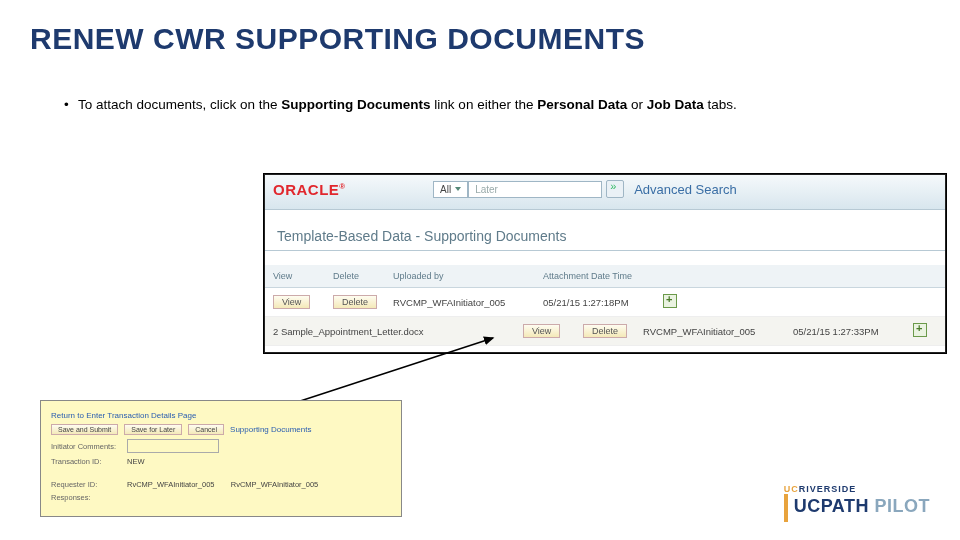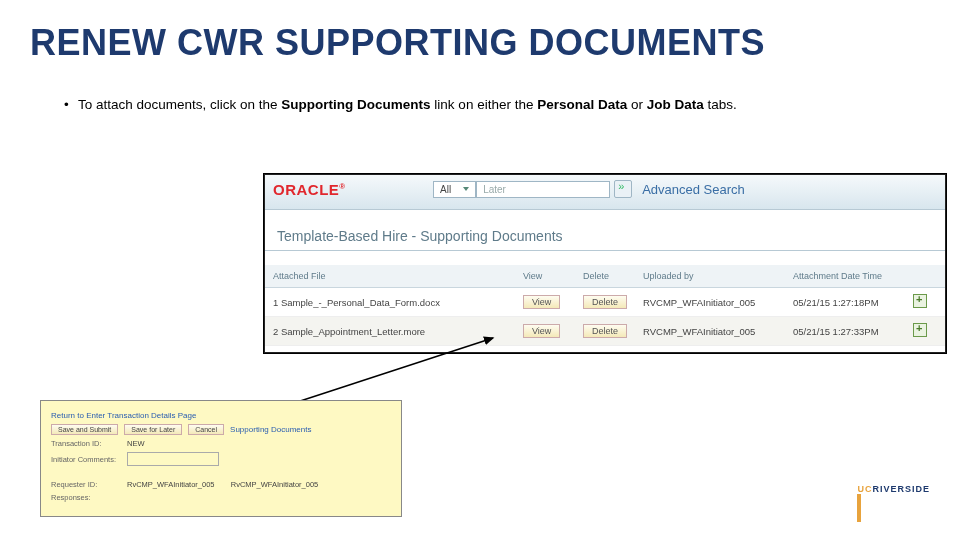--- a/index.html
+++ b/index.html
@@ -1,33 +1,33 @@
 <!DOCTYPE html>
 <html><head>
 <meta charset="utf-8">
 <style>
   html,body{margin:0;padding:0;width:960px;height:540px;font-family:Arial,Helvetica,sans-serif;background:#fff;color:#000;overflow:hidden}
   .slide{position:relative;width:960px;height:540px}
-  .title{position:absolute;left:30px;top:22px;font-size:36px;font-weight:700;color:#1e3a6e;letter-spacing:0.5px}
+  .title{position:absolute;left:30px;top:22px;font-size:30px;font-weight:700;color:#1e3a6e;letter-spacing:0.5px}
   .bullets{position:absolute;left:24px;top:80px;font-size:13.5px;line-height:1.6}
   .bullets li{margin-bottom:10px;list-style:none;position:relative;padding-left:14px}
   .bullets li::before{content:"•";position:absolute;left:0;top:0}
   .bold{font-weight:700}
   .plus-ico{display:inline-block;width:13px;height:13px;border:1px solid #6b9a4a;background:#eaf3e1;position:relative;vertical-align:-2px;margin:0 2px}
   .plus-ico::before,.plus-ico::after{content:"";position:absolute;background:#4a7a2a}
   .plus-ico::before{left:2px;right:2px;top:5px;height:2px}
   .plus-ico::after{top:2px;bottom:2px;left:5px;width:2px}
 
   
   .shot{position:absolute;left:264px;top:174px;width:680px;border:1px solid #222;box-shadow:0 0 0 1px #000}
   .toolbar{height:34px;background:linear-gradient(#f5f9fb,#d8e6ee);position:relative;border-bottom:1px solid #b7c9d4}
   .oracle-logo{position:absolute;left:8px;top:7px;font:700 15px/1 Arial;color:#e1272d;letter-spacing:0.5px}
   .oracle-logo sup{font-size:8px;vertical-align:super;color:#e1272d}
   .search-wrap{position:absolute;left:168px;top:5px;display:flex;align-items:center;font-size:10px;color:#444}
-  .dd{border:1px solid #9fb6c5;background:#fff;padding:2px 6px;display:flex;align-items:center;gap:12px}
+  .dd{border:1px solid #9fb6c5;background:#fff;padding:2px 6px;display:flex;align-items:center;gap:4px}
   .tri{width:0;height:0;border-left:3px solid transparent;border-right:3px solid transparent;border-top:4px solid #587;display:inline-block}
   .sch{border:1px solid #9fb6c5;background:#fff;padding:2px 6px;width:120px;color:#9aa}
   .go{width:16px;height:16px;border:1px solid #9fb6c5;border-radius:2px;background:#eaf1f6;margin-left:4px;position:relative}
   .go::before{content:"»";position:absolute;left:3px;top:-1px;color:#3b6;font-size:11px}
   .adv{margin-left:10px;color:#3a6ea5;font-size:13px}
 
   .page-heading{background:#fff;padding:18px 0 6px 12px;color:#5f7b8a;font-size:14px;border-bottom:1px solid #b7c9d4}
   .gridhead{display:flex;background:#eef3f6;border-bottom:1px solid #c9d6de;font-size:9px;color:#5f7b8a;padding:6px 0;margin-top:14px}
   .gridhead div,.row div{padding:0 8px;box-sizing:border-box}
   .c1{width:250px}.c2{width:60px}.c3{width:60px}.c4{width:150px}.c5{width:120px}.c6{width:40px}
@@ -74,39 +74,37 @@
       <div class="search-wrap">
         <div class="dd">
             <span>All</span>
             <span class="tri"></span>
           </div>
         <div class="sch">Later</div>
         <div class="go"></div>
         <div class="adv">Advanced Search</div>
       </div>
     </div>
-    <div class="page-heading">Template-Based Hire - Supporting Documents</div>
+    <div class="page-heading">Template-Based Data - Supporting Documents</div>
     <div class="gridhead">
-      <div class="c1">Attached File</div>
       <div class="c2">View</div>
       <div class="c3">Delete</div>
       <div class="c4">Uploaded by</div>
       <div class="c5">Attachment Date Time</div>
       <div class="c6"></div>
     </div>
     <div class="row">
-      <div class="c1"><span>1</span> <span>Sample_-_Personal_Data_Form.docx</span></div>
       <div class="c2"><span class="btn">View</span></div>
       <div class="c3"><span class="btn">Delete</span></div>
       <div class="c4">RVCMP_WFAInitiator_005</div>
       <div class="c5">05/21/15  1:27:18PM</div>
       <div class="c6"><span class="rowplus"></span></div>
     </div>
     <div class="row">
-      <div class="c1"><span>2</span> <span>Sample_Appointment_Letter.more</span></div>
+      <div class="c1"><span>2</span> <span>Sample_Appointment_Letter.docx</span></div>
       <div class="c2"><span class="btn">View</span></div>
       <div class="c3"><span class="btn">Delete</span></div>
       <div class="c4">RVCMP_WFAInitiator_005</div>
       <div class="c5">05/21/15  1:27:33PM</div>
       <div class="c6"><span class="rowplus"></span></div>
     </div>
     <div style="height:6px"></div>
   </div>
 
   <svg class="arrow" viewBox="0 0 230 80">
@@ -120,31 +118,31 @@
 
   <div class="popup">
     <div class="lnk">Return to Enter Transaction Details Page</div>
     <div class="prow">
       <span class="sbtn">Save and Submit</span>
       <span class="sbtn">Save for Later</span>
       <span class="sbtn">Cancel</span>
       <span class="lnk">Supporting Documents</span>
     </div>
     <div class="prow">
+        <span class="lbl">Initiator Comments:</span>
+        <span class="field"></span>
+      </div>
+    <div class="prow">
         <span class="lbl">Transaction ID:</span>
         <span>NEW</span>
-      </div>
-    <div class="prow">
-        <span class="lbl">Initiator Comments:</span>
-        <span class="field"></span>
       </div>
     <div style="height:6px"></div>
     <div class="prow"><span class="lbl">Requester ID:</span><span>RvCMP_WFAInitiator_005</span>&nbsp;&nbsp;<span>RvCMP_WFAInitiator_005</span></div>
     <div class="prow">
         <span class="lbl">Responses:</span>
       </div>
   </div>
 
   <div class="footer-logo">
     <div class="ucr"><span class="uc">UC</span><span class="riv">RIVERSIDE</span></div>
-    <div><span class="bar"></span></div>
+    <div><span class="bar"></span><span class="ucpath"><span>UCPATH </span><span class="pilot">PILOT</span></span></div>
   </div>
 </div>
 
 </body></html>

